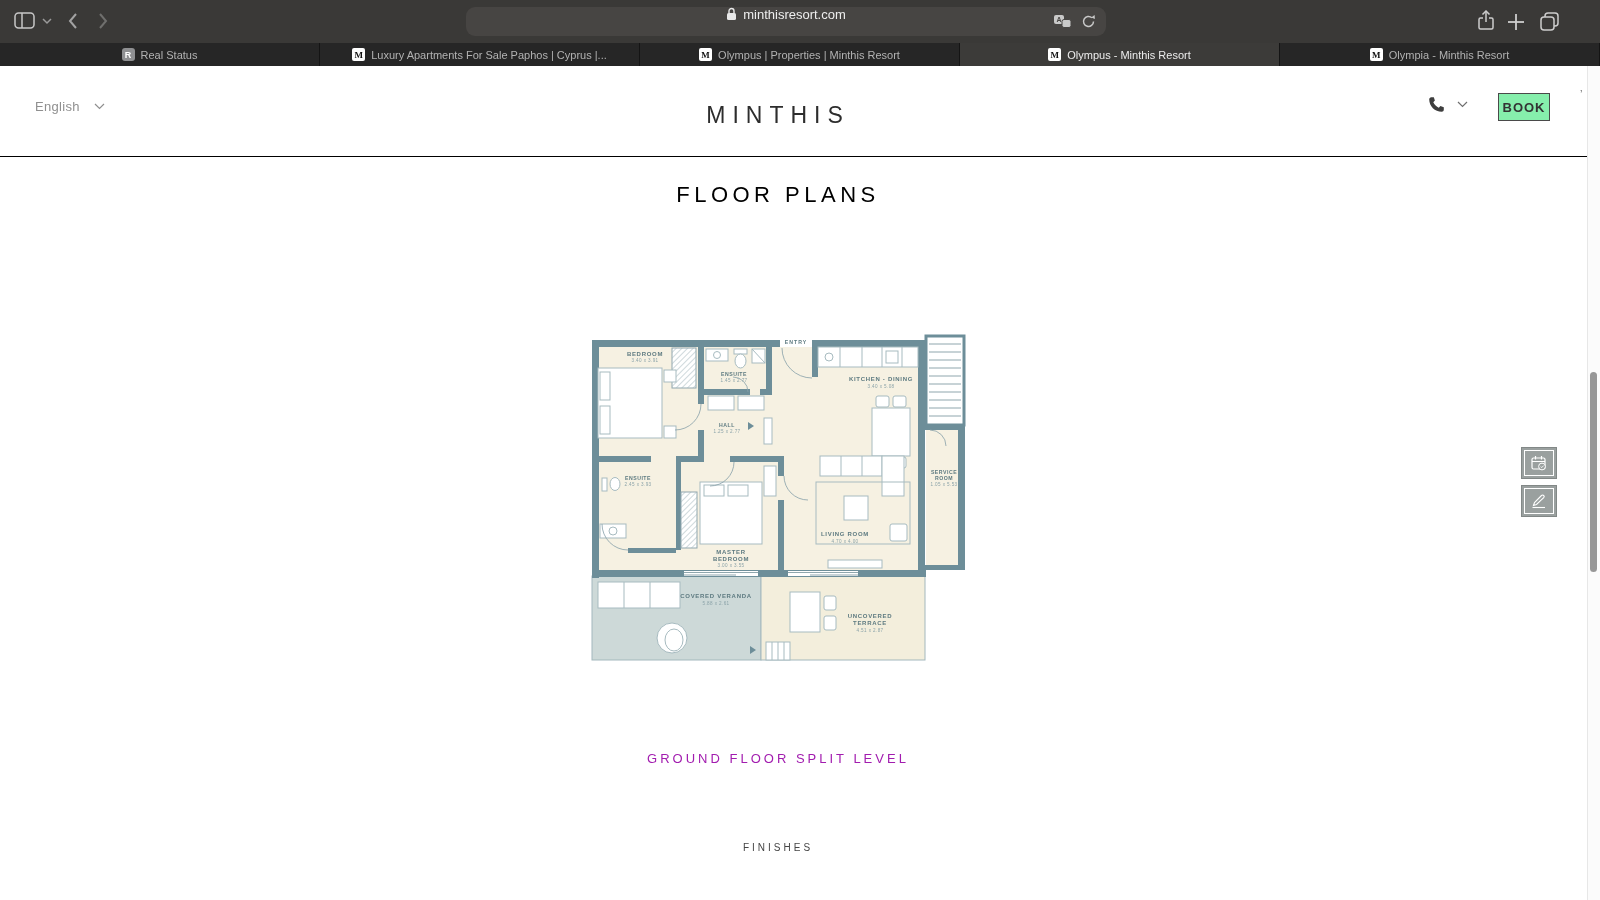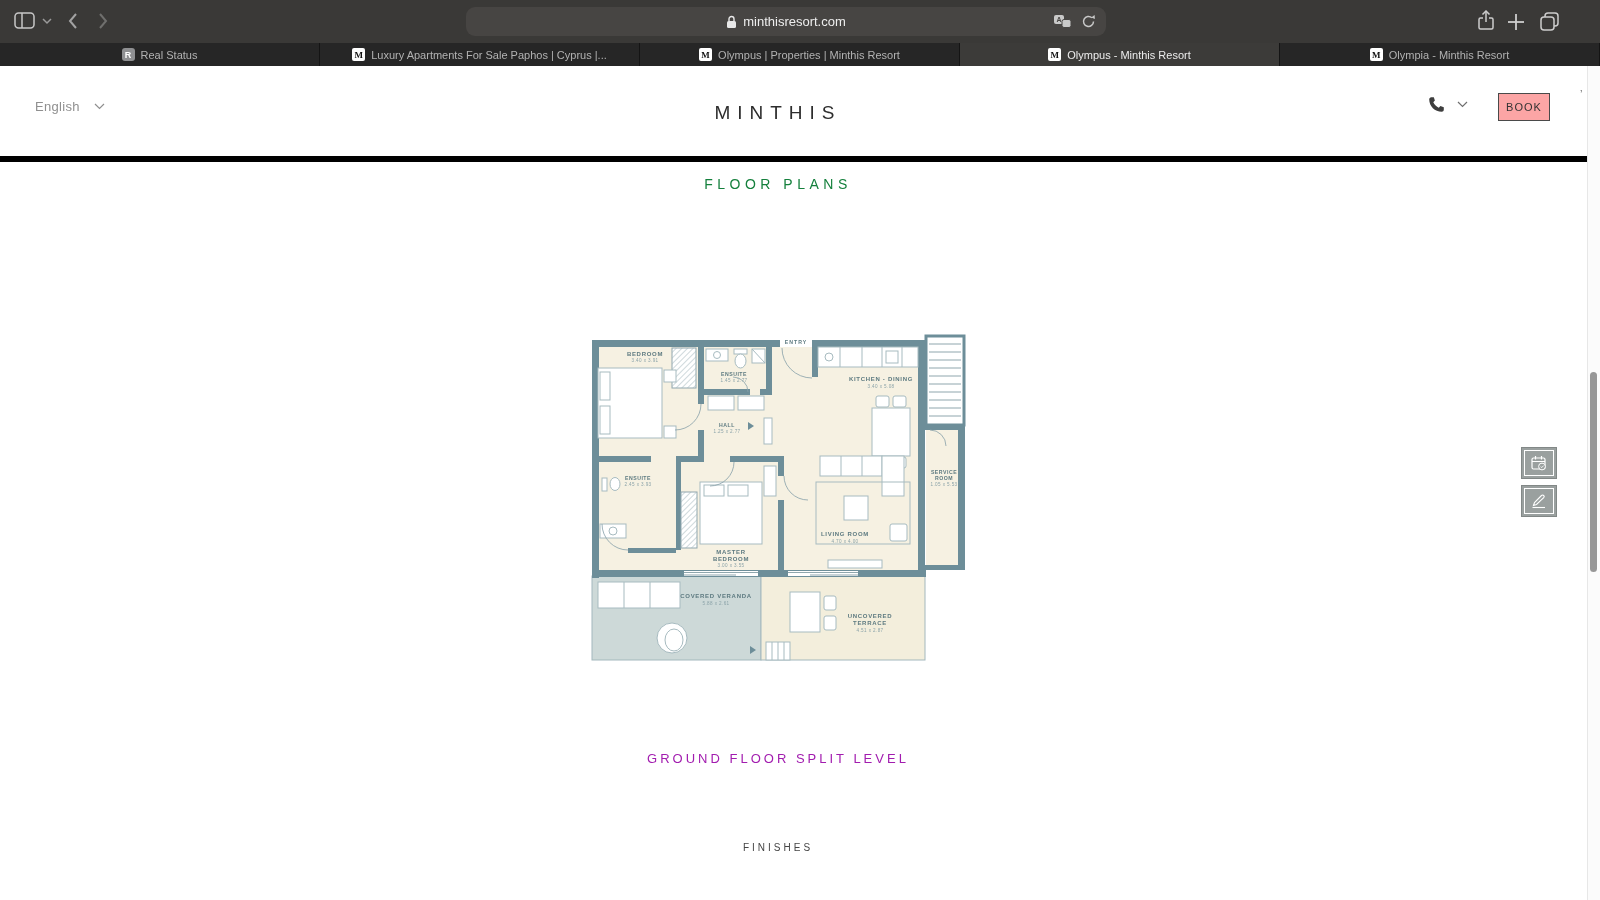--- a/index.html
+++ b/index.html
@@ -1,45 +1,45 @@
 <!DOCTYPE html>
 <html><head>
 <meta charset="utf-8">
 <style>
   html,body{margin:0;padding:0;width:1600px;height:900px;overflow:hidden;
     background:#ffffff;font-family:"Liberation Sans",sans-serif;}
   
   .chrome-top{position:absolute;top:0;left:0;width:1600px;height:43px;background:#3a3937;}
   .chrome-icon{position:absolute;top:12px;}
   .url-bar{position:absolute;left:466px;top:7px;width:640px;height:29px;border-radius:9px;
-    background:#474543;display:flex;align-items:center;justify-content:center;gap:6px;
+    background:#474543;display:flex;align-items:flex-start;justify-content:center;gap:6px;
     color:#eeeeee;font-size:13px;}
   .url-right{position:absolute;right:10px;top:7px;display:flex;gap:10px;align-items:center;}
   .tab-strip{position:absolute;top:43px;left:0;width:1600px;height:23px;background:#1b1b1b;display:flex;}
   .tab{flex:1;display:flex;align-items:center;justify-content:center;gap:6px;background:#262626;
     border-right:1px solid #141414;color:#b2b2b2;font-size:11px;white-space:nowrap;overflow:hidden;}
   .tab.active{background:#3c3b39;color:#ececec;}
   .fav{width:13px;height:13px;border-radius:3px;display:flex;align-items:center;justify-content:center;
     font-size:9px;font-weight:bold;flex:0 0 auto;}
   .fav-r{background:#8f9092;color:#ffffff;}
   .fav-m{background:#ffffff;color:#111111;border-radius:2px;font-family:"Liberation Serif",serif;}
   
   .site-header{position:absolute;top:66px;left:0;width:1588px;height:90px;background:#ffffff;
-    border-bottom:6px solid #000000;}
+    border-bottom:1px solid #000000;}
   .lang{position:absolute;left:35px;top:33px;font-size:13px;color:#8f8f8f;letter-spacing:.3px;
     display:flex;align-items:center;gap:14px;cursor:pointer;}
-  .logo{position:absolute;left:0;top:36px;width:1556px;text-align:center;font-size:19px;
+  .logo{position:absolute;left:0;top:36px;width:1556px;text-align:center;font-size:23px;
     letter-spacing:7px;color:#2d2d2d;font-weight:400;}
   .phone-wrap{position:absolute;left:1428px;top:30px;display:flex;align-items:center;gap:12px;}
   .book-btn{position:absolute;left:1498px;top:27px;width:50px;height:26px;border:1px solid #4a4a4a;
-    background:#fca5a5;color:#333;font-size:11px;letter-spacing:1px;display:flex;
-    align-items:center;justify-content:center;cursor:pointer;}
+    background:#86efac;color:#333;font-size:13px;letter-spacing:1px;display:flex;
+    align-items:center;justify-content:center;cursor:pointer;font-weight:bold;}
   .stray{position:absolute;left:1580px;top:88px;font-size:11px;color:#6d6d6d;}
   .centered{position:absolute;left:0;width:1556px;text-align:center;}
-  .section-title{top:176px;font-size:14px;letter-spacing:4.5px;color:#15803d;}
+  .section-title{top:182px;font-size:22px;letter-spacing:4.5px;color:#000000;}
   .plan-caption{top:751px;font-size:13px;letter-spacing:3px;color:#a21caf;}
   .finishes-title{top:842px;font-size:10px;letter-spacing:3px;color:#454545;}
   .plan-wrap{position:absolute;left:588px;top:334px;width:378px;height:329px;}
   
   .pl-name{font-size:6px;letter-spacing:.7px;font-weight:bold;text-anchor:middle;}
   .pl-dims{font-size:4.6px;letter-spacing:.4px;text-anchor:middle;}
   .pl-entry{font-size:5.2px;letter-spacing:1px;font-weight:bold;text-anchor:middle;}
   .pl-small{font-size:5.2px;letter-spacing:.5px;font-weight:bold;text-anchor:middle;}
   
   .float-btn{position:absolute;left:1521px;width:34px;height:30px;background:#9aa09f;

